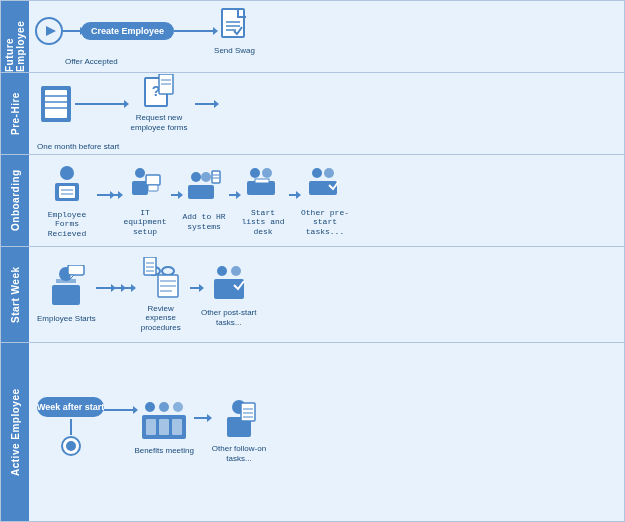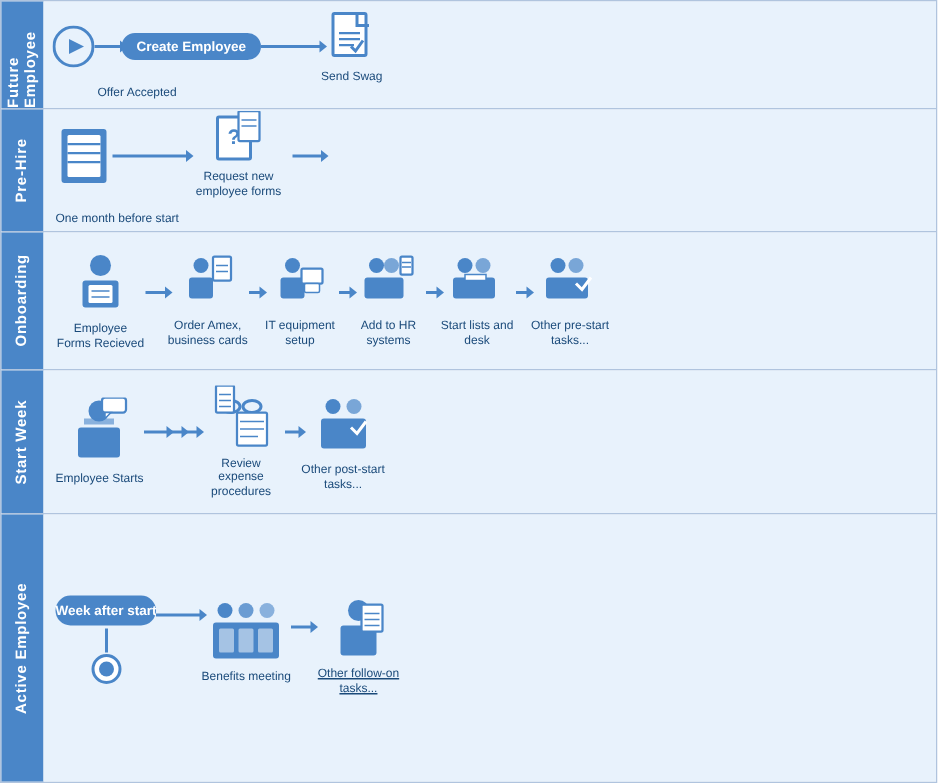--- a/index.html
+++ b/index.html
@@ -183,48 +183,38 @@
         </div>
       </div>
       <div style="margin-top:2px; margin-left:0px;">
         <span style="font-size:8px;color:#1a4a7a;">One month before start</span>
       </div>
     </div>
   </div>
 
   <div class="lane" style="flex: 0 0 92px;">
     <div class="lane-label">Onboarding</div>
-    <div class="lane-content" style="align-items:center; gap:0;">
+    <div class="lane-content" style="align-items:center; gap:0;font-family:Liberation Mono, monospace;">
       <div style="display:flex;flex-direction:row;align-items:center;width:100%;height:100%;">
 
         <div class="flow-node">
           <svg class="icon" width="36" height="44" viewBox="0 0 36 44">
             <circle cx="18" cy="10" r="7" fill="#4a86c8"></circle>
             <rect x="6" y="20" width="24" height="18" rx="2" fill="#4a86c8"></rect>
             <rect x="10" y="23" width="16" height="12" rx="1" fill="white"></rect>
             <line x1="12" y1="27" x2="24" y2="27" stroke="#4a86c8" stroke-width="1"></line>
             <line x1="12" y1="31" x2="24" y2="31" stroke="#4a86c8" stroke-width="1"></line>
           </svg>
           <span class="label" style="max-width:60px;">Employee Forms Recieved</span>
         </div>
 
         <div style="width:14px;height:2px;background:#4a86c8;flex-shrink:0;position:relative;margin-bottom:12px;">
           <div style="position:absolute;right:-4px;top:-3px;border-left:5px solid #4a86c8;border-top:4px solid transparent;border-bottom:4px solid transparent;"></div>
         </div>
 
-        <div class="flow-node">
-          <svg class="icon" width="34" height="40" viewBox="0 0 34 40">
-            <circle cx="12" cy="8" r="5" fill="#4a86c8"></circle>
-            <rect x="4" y="16" width="16" height="14" rx="2" fill="#4a86c8"></rect>
-            <rect x="20" y="2" width="12" height="16" rx="1" fill="white" stroke="#4a86c8" stroke-width="1.5"></rect>
-            <line x1="22" y1="8" x2="30" y2="8" stroke="#4a86c8" stroke-width="1"></line>
-            <line x1="22" y1="12" x2="30" y2="12" stroke="#4a86c8" stroke-width="1"></line>
-          </svg>
-          <span class="label" style="max-width:55px;">Order Amex, business cards</span>
-        </div>
 
         <div style="width:8px;height:2px;background:#4a86c8;flex-shrink:0;position:relative;margin-bottom:12px;">
           <div style="position:absolute;right:-4px;top:-3px;border-left:5px solid #4a86c8;border-top:4px solid transparent;border-bottom:4px solid transparent;"></div>
         </div>
 
         <div class="flow-node">
           <svg class="icon" width="34" height="40" viewBox="0 0 34 40">
             <circle cx="12" cy="8" r="5" fill="#4a86c8"></circle>
             <rect x="4" y="16" width="16" height="14" rx="2" fill="#4a86c8"></rect>
             <rect x="18" y="10" width="14" height="10" rx="1" fill="white" stroke="#4a86c8" stroke-width="1.5"></rect>
@@ -387,19 +377,19 @@
 
         <div class="flow-node" style="margin-top:0;">
           <svg class="icon" width="36" height="44" viewBox="0 0 36 44">
             <circle cx="18" cy="10" r="7" fill="#4a86c8"></circle>
             <rect x="6" y="20" width="24" height="20" rx="2" fill="#4a86c8"></rect>
             <rect x="20" y="6" width="14" height="18" rx="1" fill="white" stroke="#4a86c8" stroke-width="1.5"></rect>
             <line x1="22" y1="12" x2="32" y2="12" stroke="#4a86c8" stroke-width="1"></line>
             <line x1="22" y1="16" x2="32" y2="16" stroke="#4a86c8" stroke-width="1"></line>
             <line x1="22" y1="20" x2="32" y2="20" stroke="#4a86c8" stroke-width="1"></line>
           </svg>
-          <span class="label" style="max-width:62px;text-decoration:underline;">Other follow-on tasks...</span>
+          <span class="label" style="max-width:62px;">Other follow-on tasks...</span>
         </div>
       </div>
     </div>
   </div>
 
 </div>
 
 </body></html>

